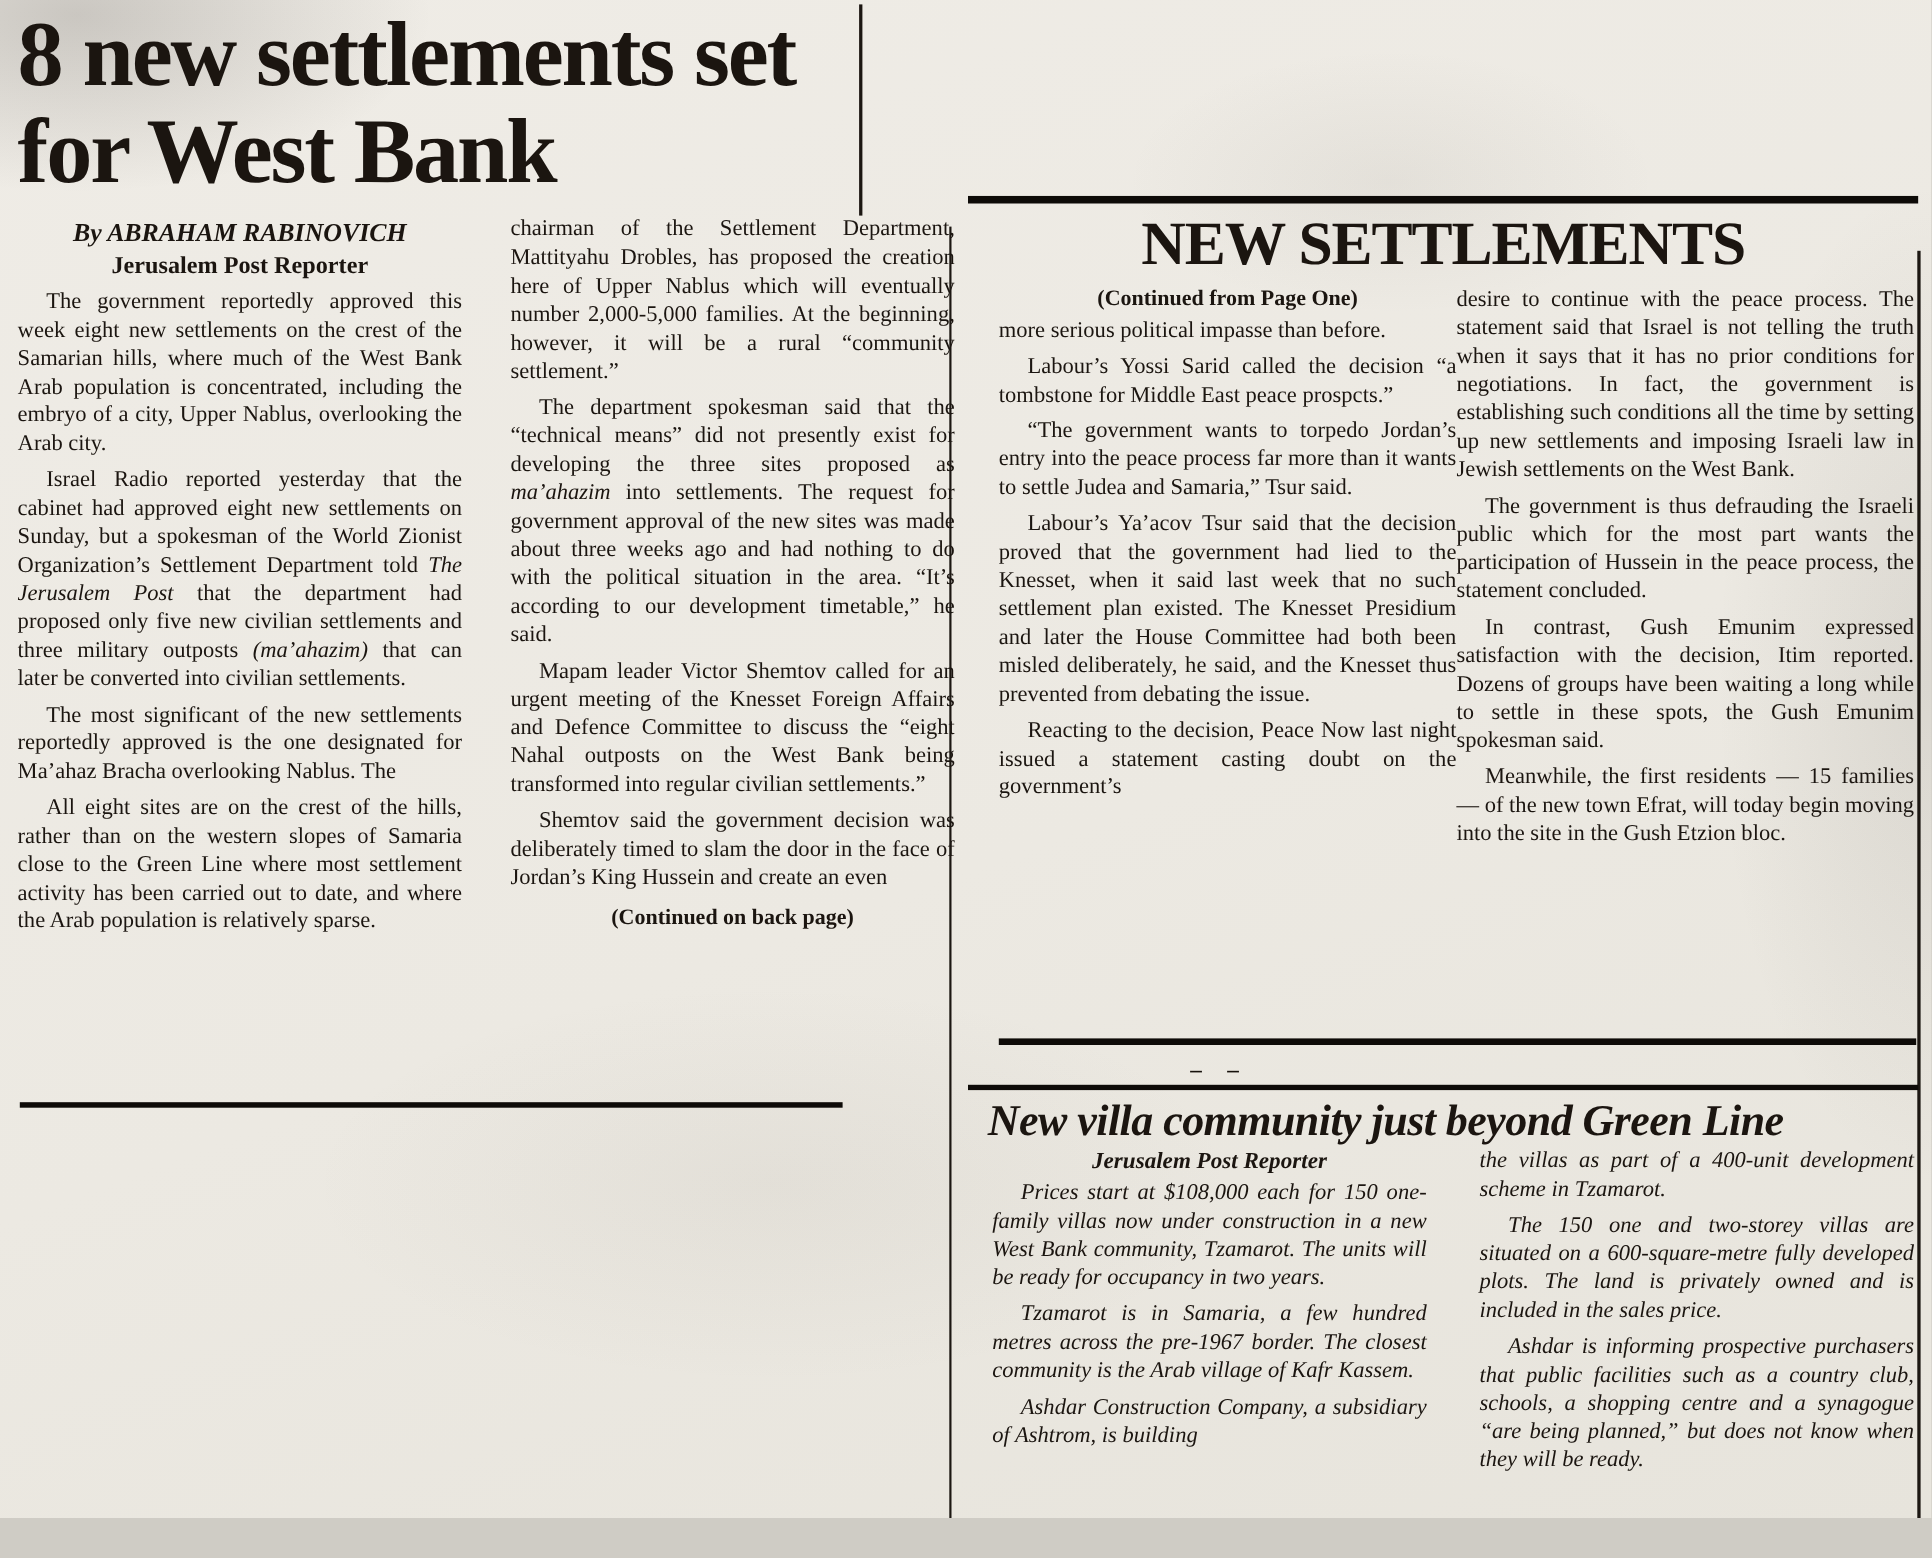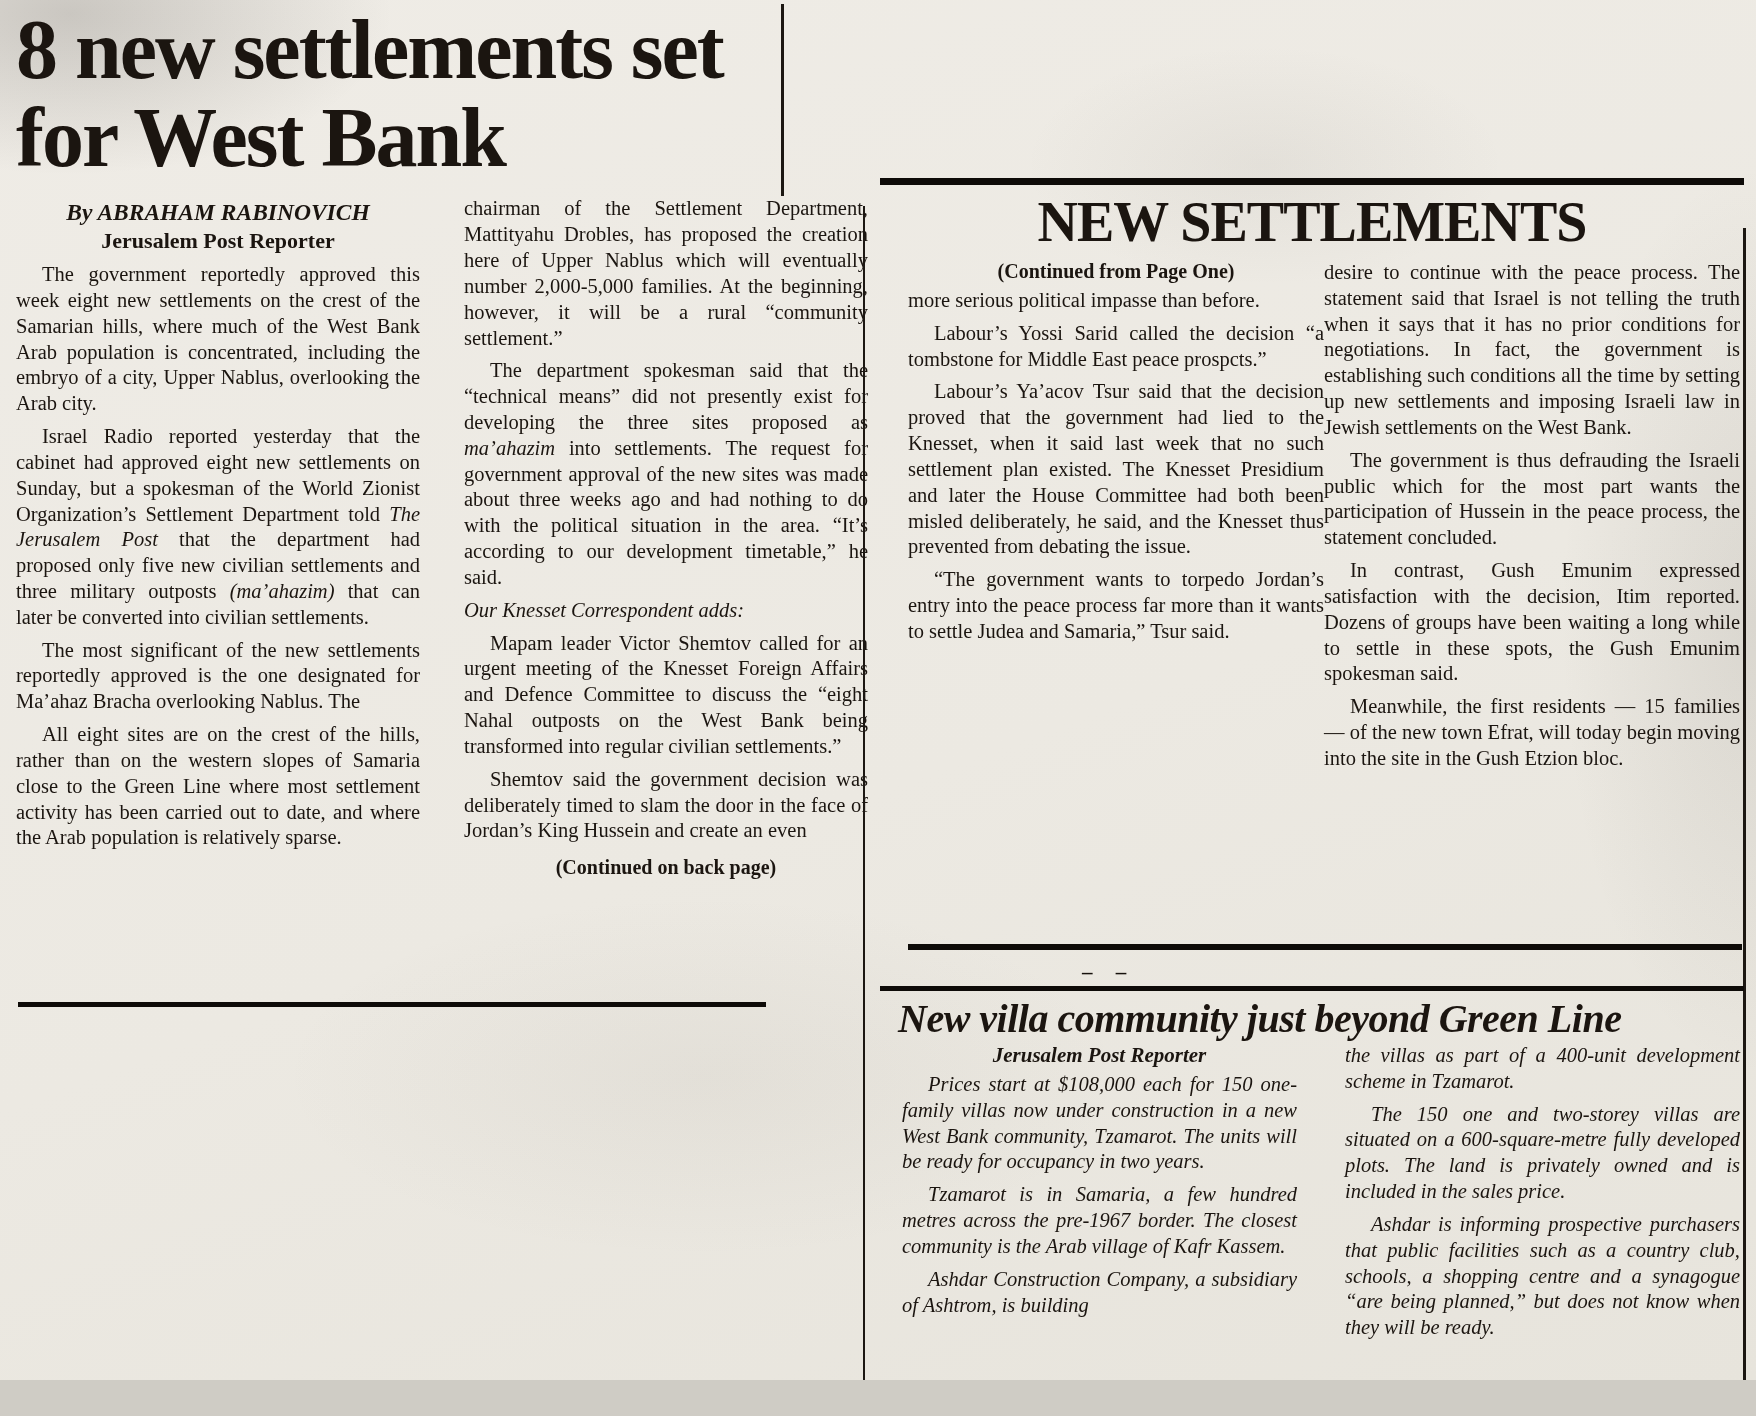--- a/index.html
+++ b/index.html
@@ -110,21 +110,20 @@
         <p class="byline">By ABRAHAM RABINOVICH</p>
         <p class="byline2">Jerusalem Post Reporter</p>
         <p class="body-p indent">The government reportedly approved this week eight new settlements on the crest of the Samarian hills, where much of the West Bank Arab population is concentrated, including the embryo of a city, Upper Nablus, overlooking the Arab city.</p>
         <p class="body-p indent"><span>Israel Radio reported yesterday that the cabinet had approved eight new settlements on Sunday, but a spokesman of the World Zionist Organization’s Settlement Department told </span><i>The Jerusalem Post</i><span> that the department had proposed only five new civilian settlements and three military outposts </span><i>(ma’ahazim)</i><span> that can later be converted into civilian settlements.</span></p>
         <p class="body-p indent">The most significant of the new settlements reportedly approved is the one designated for Ma’ahaz Bracha overlooking Nablus. The</p>
         <p class="body-p indent">All eight sites are on the crest of the hills, rather than on the western slopes of Samaria close to the Green Line where most settlement activity has been carried out to date, and where the Arab population is relatively sparse.</p>
       </div>
       <div class="col">
         <p class="body-p">chairman of the Settlement Department, Mattityahu Drobles, has proposed the creation here of Upper Nablus which will eventually number 2,000-5,000 families. At the beginning, however, it will be a rural “community settlement.”</p>
         <p class="body-p indent"><span>The department spokesman said that the “technical means” did not presently exist for developing the three sites proposed as </span><i>ma’ahazim</i><span> into settlements. The request for government approval of the new sites was made about three weeks ago and had nothing to do with the political situation in the area. “It’s according to our development timetable,” he said.</span></p>
-        <p class="body-p knesset-adds">Our Knesset Correspondent adds:</p>
         <p class="body-p indent">Mapam leader Victor Shemtov called for an urgent meeting of the Knesset Foreign Affairs and Defence Committee to discuss the “eight Nahal outposts on the West Bank being transformed into regular civilian settlements.”</p>
         <p class="body-p indent">Shemtov said the government decision was deliberately timed to slam the door in the face of Jordan’s King Hussein and create an even</p>
         <p class="continued-back">(Continued on back page)</p>
       </div>
     </div>
   </section>
 
   <div class="hrule rule-left-bottom"></div>
   <div class="vline vline-top"></div>
   <div class="vline vline-main"></div>
@@ -132,22 +131,23 @@
   <div class="hrule rule-bottom-small"></div>
 
   <section class="ns-article">
     <div class="ns-rule-top"></div>
     <h2 class="headline-ns">NEW SETTLEMENTS</h2>
     <div class="cols">
       <div class="col">
         <p class="continued-from">(Continued from Page One)</p>
         <p class="body-p">more serious political impasse than before.</p>
         <p class="body-p indent">Labour’s Yossi Sarid called the decision “a tombstone for Middle East peace prospcts.”</p>
+        <p class="body-p indent">“The government wants to torpedo Jordan’s entry into the peace process far more than it wants to settle Judea and Samaria,” Tsur said.</p>
         <p class="body-p indent">Labour’s Ya’acov Tsur said that the decision proved that the government had lied to the Knesset, when it said last week that no such settlement plan existed. The Knesset Presidium and later the House Committee had both been misled deliberately, he said, and the Knesset thus prevented from debating the issue.</p>
-        <p class="body-p indent">“The government wants to torpedo Jordan’s entry into the peace process far more than it wants to settle Judea and Samaria,” Tsur said.</p>
+        <p class="body-p indent">Reacting to the decision, Peace Now last night issued a statement casting doubt on the government’s</p>
       </div>
       <div class="col">
         <p class="body-p">desire to continue with the peace process. The statement said that Israel is not telling the truth when it says that it has no prior conditions for negotiations. In fact, the government is establishing such conditions all the time by setting up new settlements and imposing Israeli law in Jewish settlements on the West Bank.</p>
         <p class="body-p indent">The government is thus defrauding the Israeli public which for the most part wants the participation of Hussein in the peace process, the statement concluded.</p>
         <p class="body-p indent">In contrast, Gush Emunim expressed satisfaction with the decision, Itim reported. Dozens of groups have been waiting a long while to settle in these spots, the Gush Emunim spokesman said.</p>
         <p class="body-p indent">Meanwhile, the first residents — 15 families — of the new town Efrat, will today begin moving into the site in the Gush Etzion bloc.</p>
       </div>
     </div>
     <div class="ns-rule-bottom"></div>
   </section>

